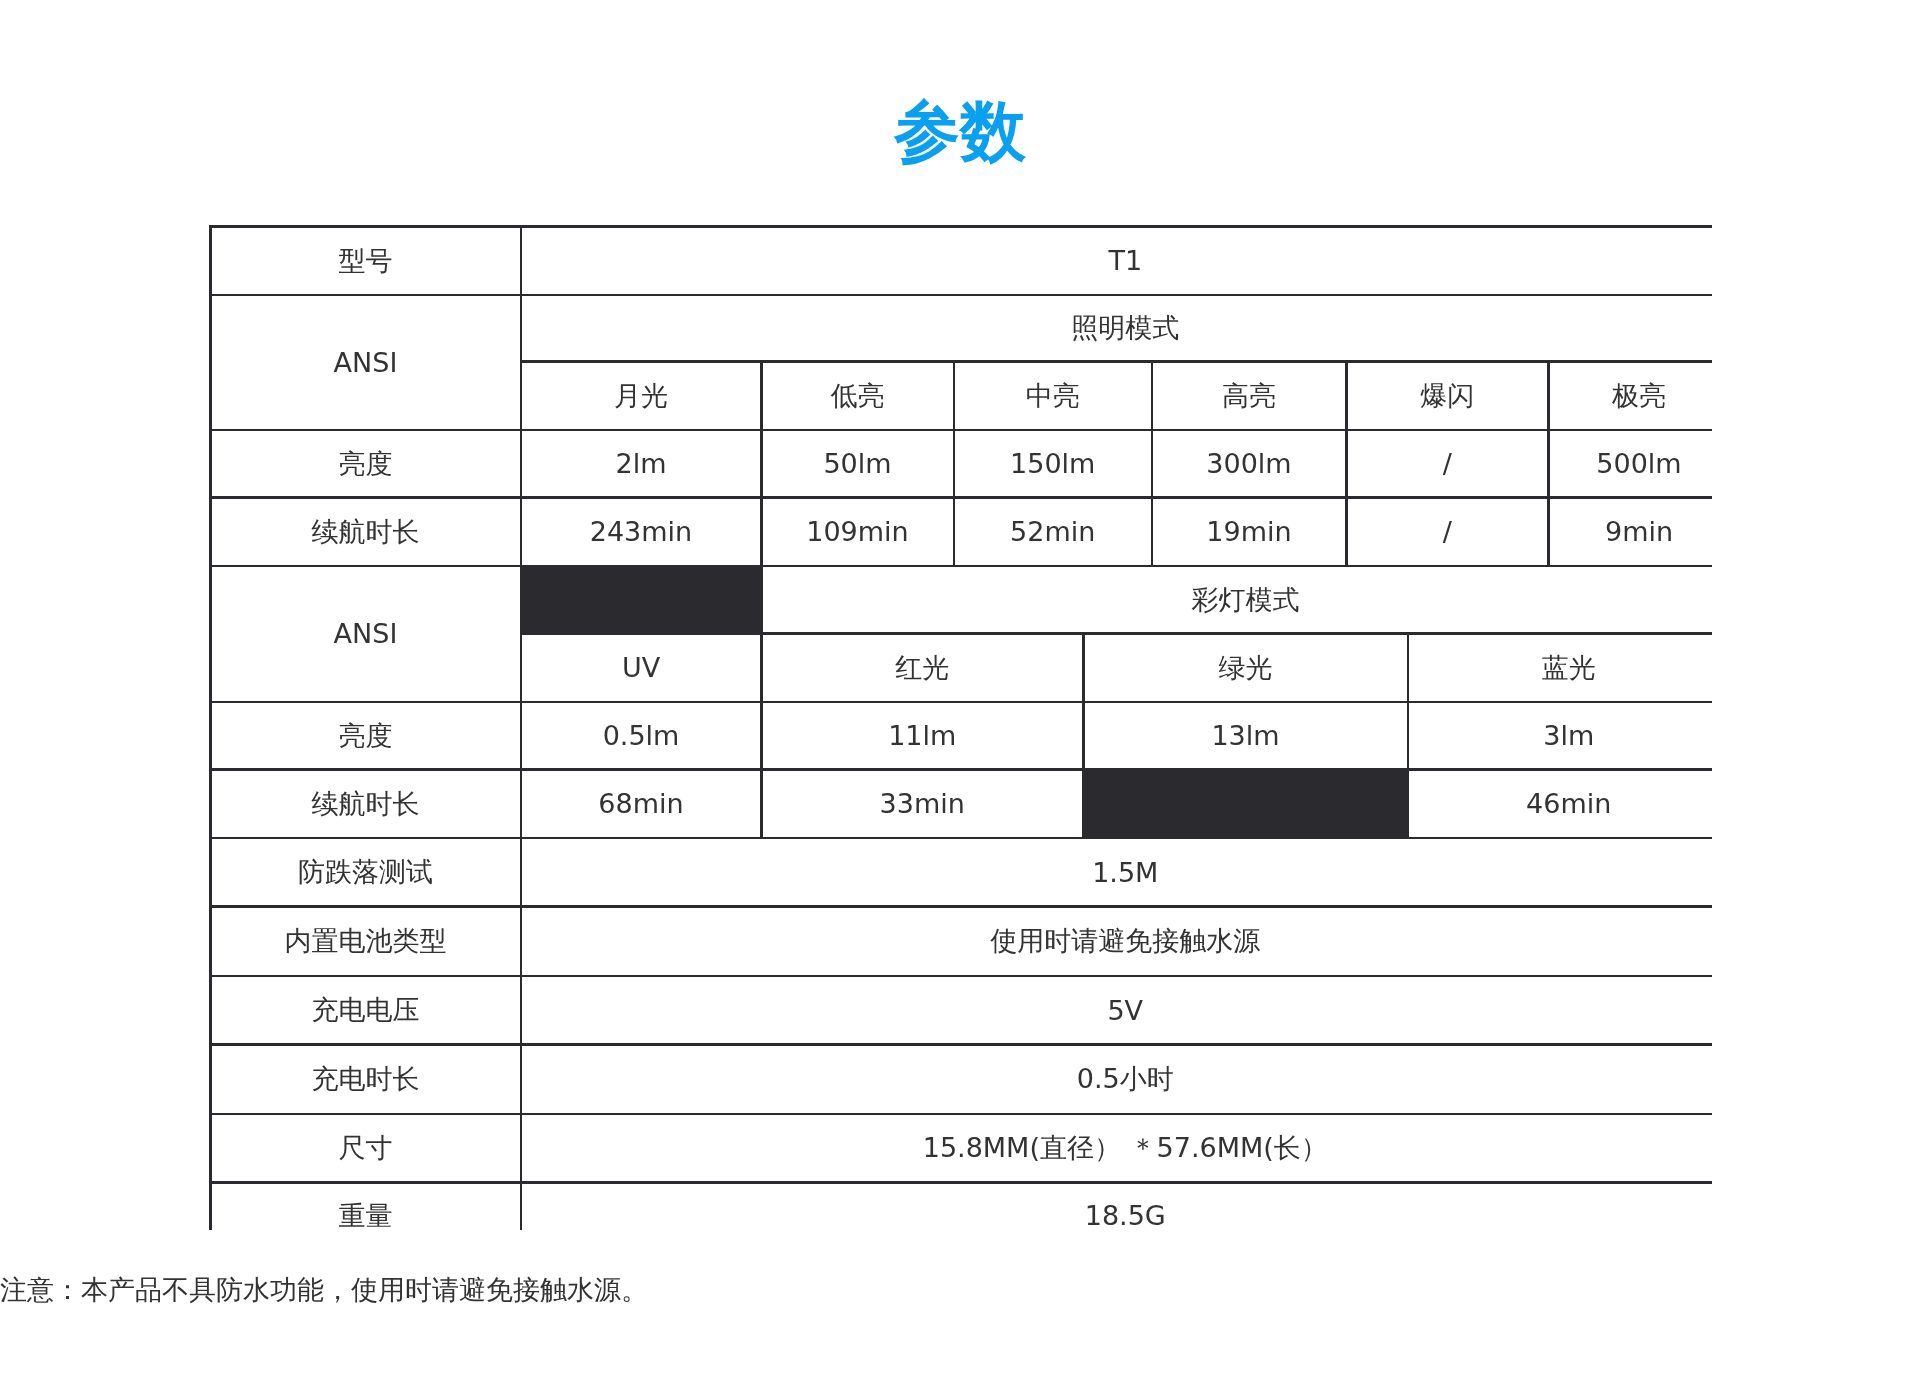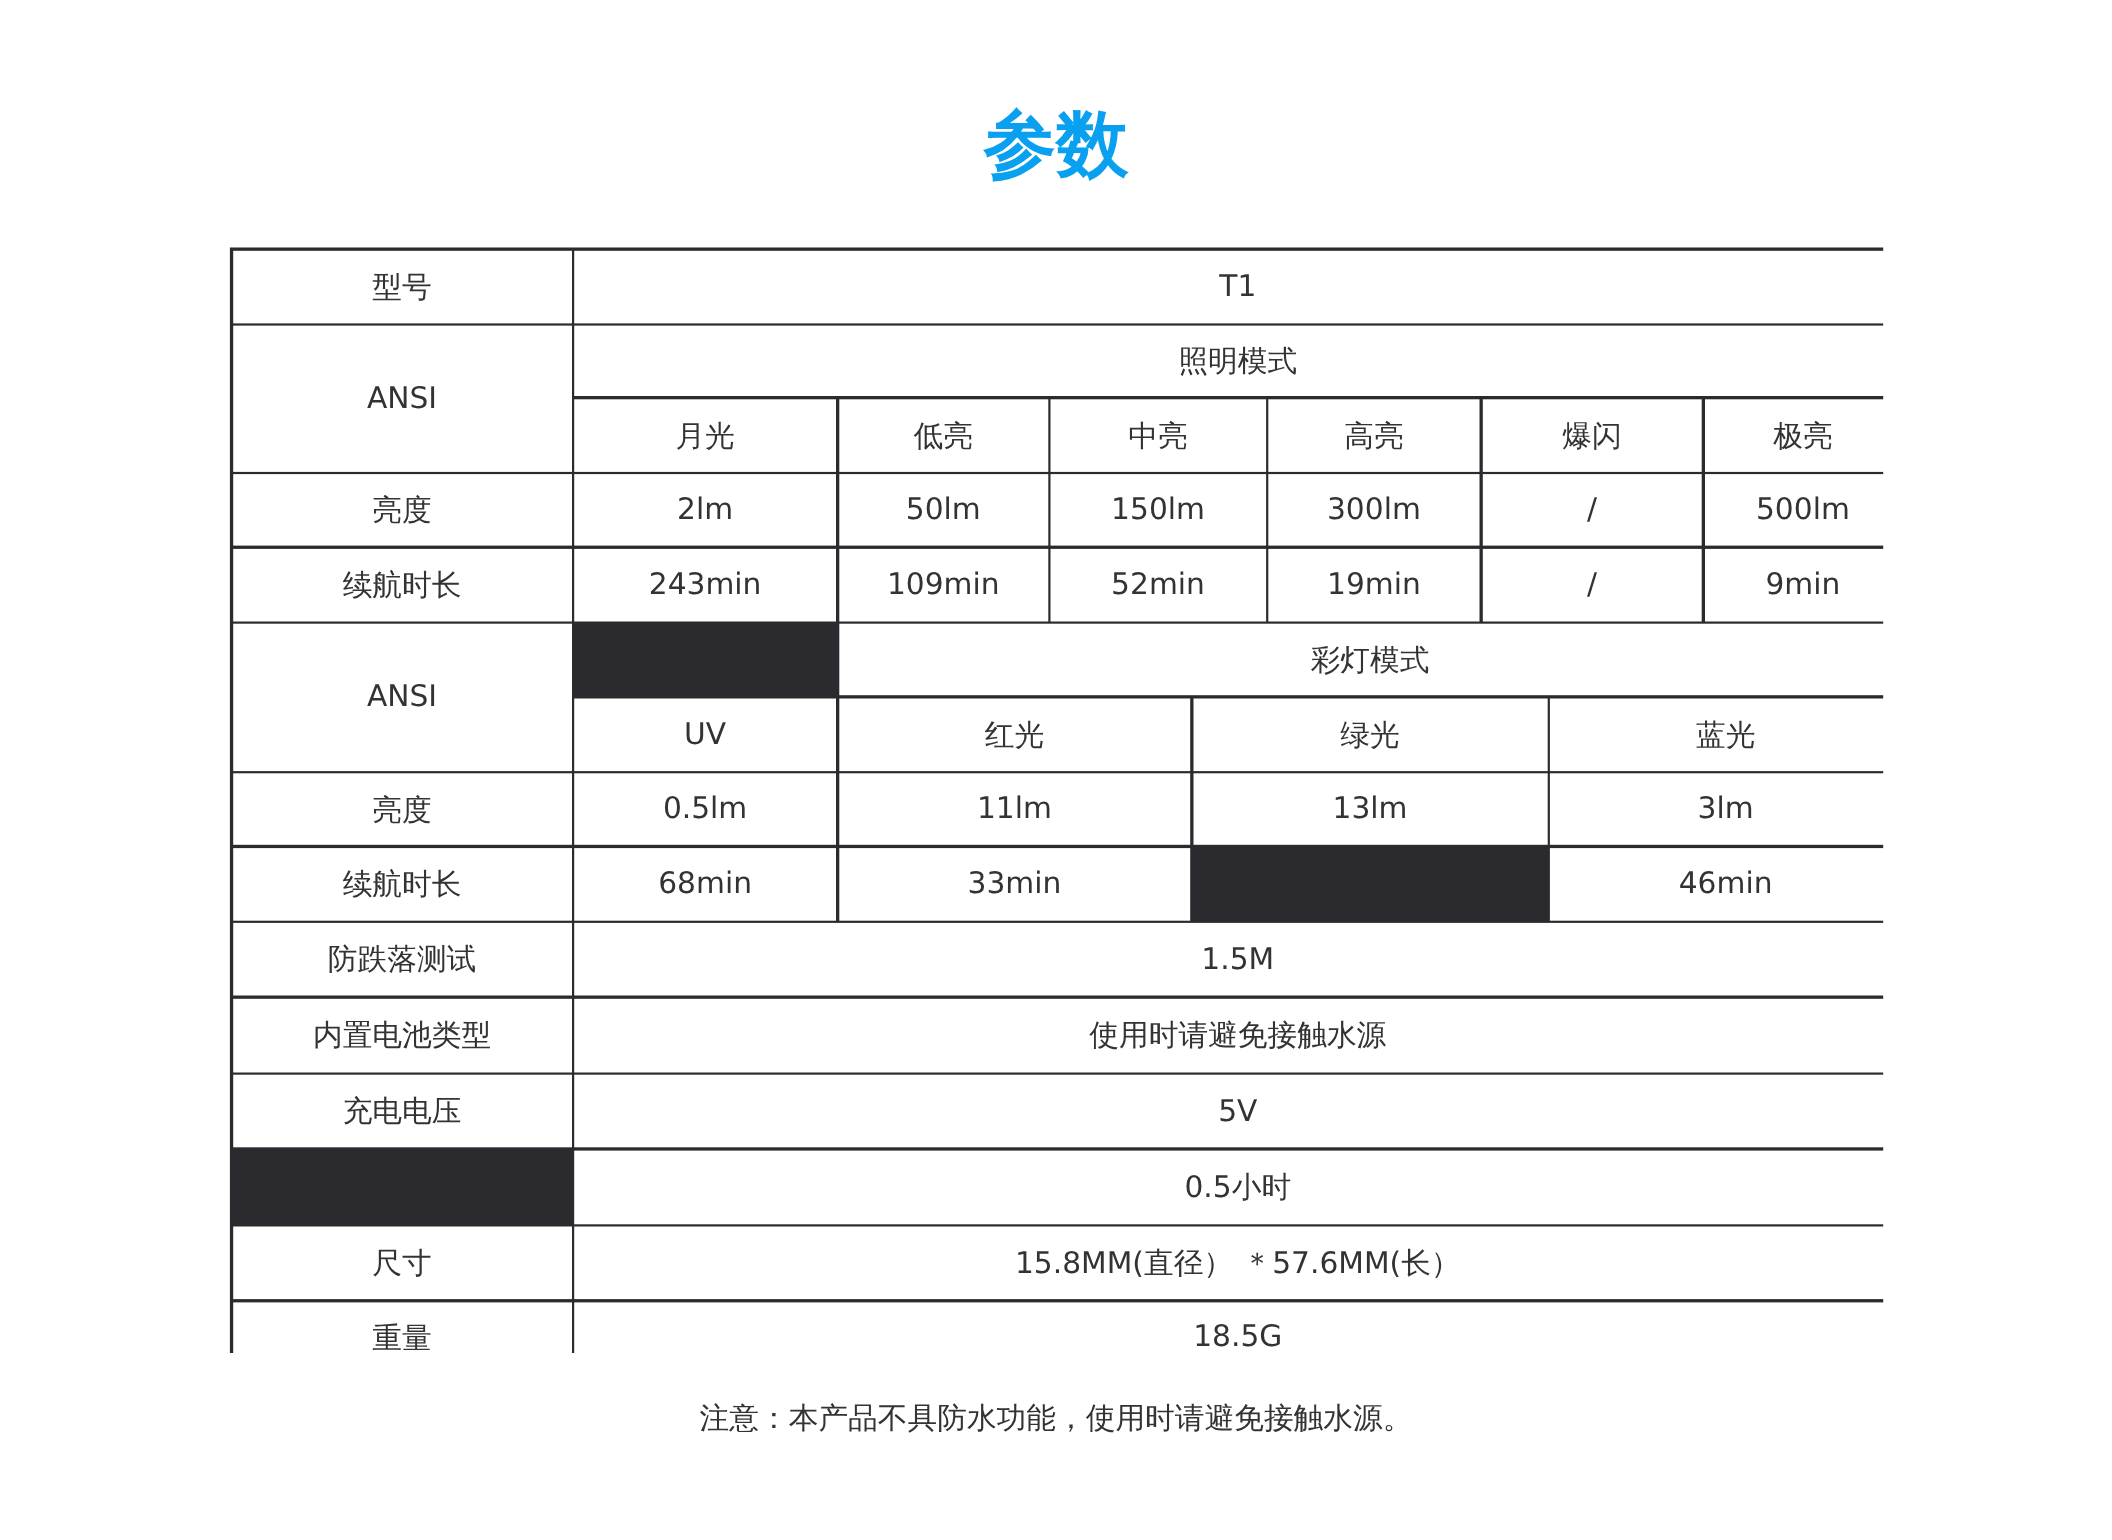--- a/index.html
+++ b/index.html
@@ -7,21 +7,21 @@
          font-family:"DejaVu Sans","Liberation Sans",sans-serif; color:#333333; }
   .title { position:absolute; left:0; width:1920px; top:92px; text-align:center;
            font-size:66px; font-weight:bold; color:#0aa0f0; line-height:80px; letter-spacing:0px; }
   .spec-table { position:absolute; left:209px; top:225px; width:1503px; height:1005px;
     display:grid; background:#2b2b2f; border:0; padding:2.5px; box-sizing:border-box;
     grid-template-columns: 308px 238px 190px 127px 66px 192px 59px 138px 179px;
     grid-template-rows: 66px 64px 66px 65px 66px 65px 66px 65px 66px 66px 67px 66px 67px 66px 64px;
     gap:2.5px; }
   .cell { background:#ffffff; display:flex; align-items:center; justify-content:center;
           font-size:27px; color:#333333; text-align:center; white-space:nowrap; }
-  .note { position:absolute; left:0; width:1920px; top:1270px; text-align:center;
+  .note { position:absolute; left:0; width:1920px; top:1270px; 
           font-size:27px; color:#333333; line-height:40px; }
 </style>
 </head>
 <body>
 
 <div class="title">参数</div>
 
 <div class="spec-table">
 
   <div class="cell" style="grid-column:1;grid-row:1">型号</div>
@@ -72,20 +72,21 @@
 
   <div class="cell" style="grid-column:1;grid-row:10">防跌落测试</div>
   <div class="cell" style="grid-column:2 / 10;grid-row:10">1.5M</div>
 
   <div class="cell" style="grid-column:1;grid-row:11">内置电池类型</div>
   <div class="cell" style="grid-column:2 / 10;grid-row:11">使用时请避免接触水源</div>
 
   <div class="cell" style="grid-column:1;grid-row:12">充电电压</div>
   <div class="cell" style="grid-column:2 / 10;grid-row:12">5V</div>
 
+  <div class="cell" style="grid-column:1;grid-row:13">充电时长</div>
   <div class="cell" style="grid-column:2 / 10;grid-row:13">0.5小时</div>
 
   <div class="cell" style="grid-column:1;grid-row:14">尺寸</div>
   <div class="cell" style="grid-column:2 / 10;grid-row:14">15.8MM(直径） ＊57.6MM(长）</div>
 
   <div class="cell" style="grid-column:1;grid-row:15">重量</div>
   <div class="cell" style="grid-column:2 / 10;grid-row:15">18.5G</div>
 </div>
 
 <div class="note">注意：本产品不具防水功能，使用时请避免接触水源。</div>

